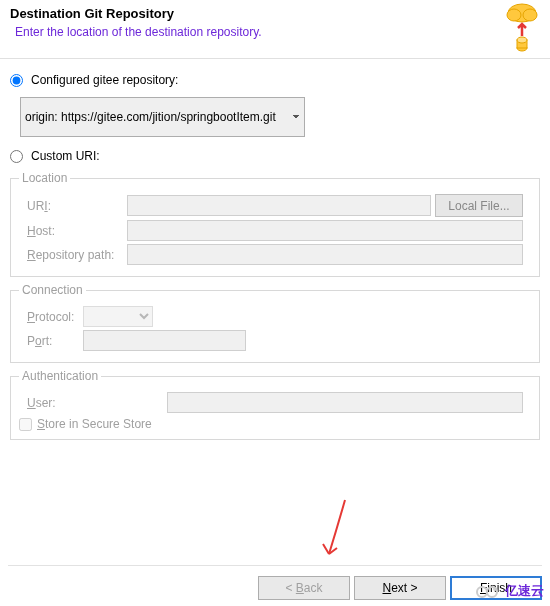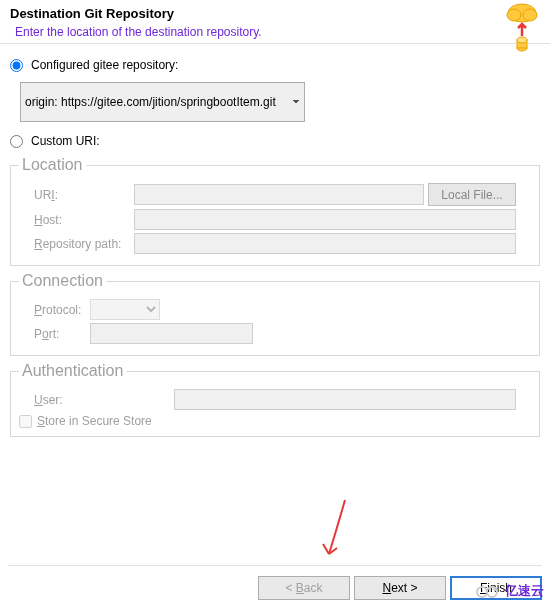--- a/index.html
+++ b/index.html
@@ -12,21 +12,21 @@
     width: 550px;
     height: 606px;
     overflow: hidden;
     position: relative;
   }
   .header {
     padding: 6px 10px 10px 10px;
     background: #fff;
     border-bottom: 1px solid #e0e0e0;
     position: relative;
-    height: 44px;
+    height: 59px;
   }
   .header h1 {
     font-size: 13px;
     font-weight: bold;
     margin: 0 0 4px 0;
   }
   .header p {
     margin: 0;
     padding-left: 5px;
     color: #6d28d9;
@@ -61,27 +61,27 @@
     background-size: 4px 4px, 4px 4px;
     background-repeat: no-repeat;
   }
   fieldset {
     border: 1px solid #d8d8d8;
     margin: 4px 0 6px 0;
     padding: 6px 8px 8px 8px;
   }
   fieldset.disabled legend, fieldset.disabled label { color: #a0a0a0; }
   legend {
-    font-size: 16px;
+    font-size: 12px;
     padding: 0 3px;
   }
   .form-row {
     display: flex;
     align-items: center;
-    margin: 3px 15px;
+    margin: 3px 8px;
   }
   .form-row label {
     width: 100px;
     color: #a0a0a0;
   }
   .form-row input[type=text],
   .form-row input[type=password],
   .form-row select {
     flex: 1;
     height: 21px;

